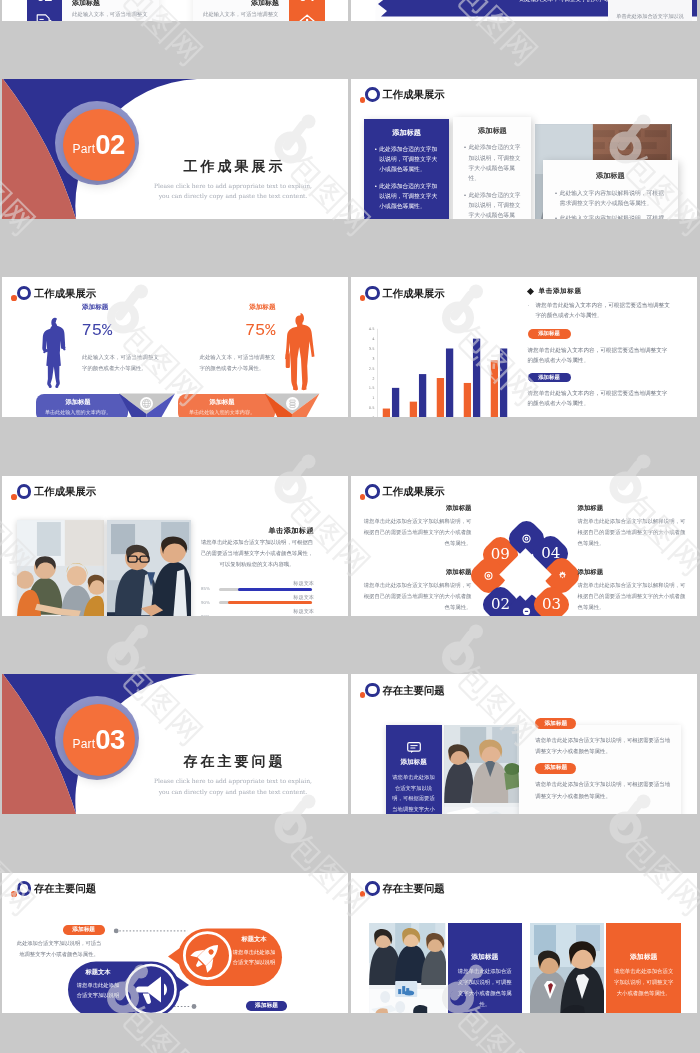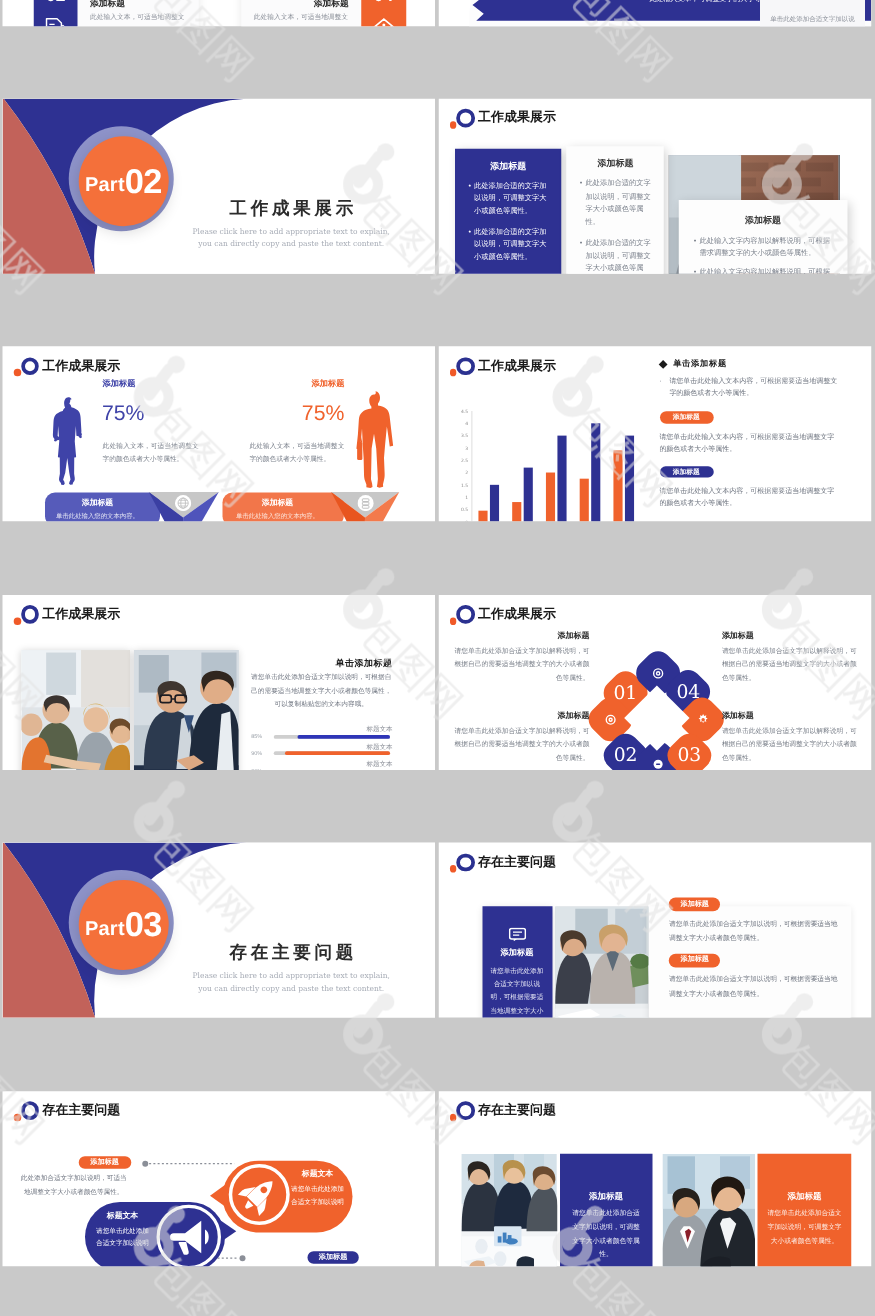--- a/index.html
+++ b/index.html
@@ -10,40 +10,40 @@
   .c0{left:2px}.c1{left:350.5px}
   .r0{top:-119.5px}.r1{top:78.5px}.r2{top:277px}.r3{top:475.5px}.r4{top:674px}.r5{top:872.5px}
   .hdr{position:absolute;left:9px;top:8.6px;width:200px;height:20px}
   .hdr .ring{position:absolute;left:5.9px;top:0px;width:14.6px;height:14.6px;border-radius:50%;
        border:3.8px solid #2b3190;box-sizing:border-box;z-index:2}
   .hdr .dot{position:absolute;left:0px;top:9.9px;width:5.7px;height:5.7px;border-radius:50%;background:#f05a28;z-index:1}
   .hdr .htxt{position:absolute;left:22.9px;top:0px;font-family:"DejaVu Serif","Liberation Serif",serif;
        font-weight:700;font-size:10.4px;line-height:14.6px;color:#1b1b1b;letter-spacing:0px;white-space:nowrap}
   .badge{position:absolute;left:60.7px;top:30.3px;width:72px;height:72px;border-radius:50%;background:#f4703a;
      display:flex;align-items:center;justify-content:center;color:#fff;box-shadow:0 4px 12px rgba(0,0,0,.16);z-index:3}
-  .badge .p{font-weight:700;font-size:16px;letter-spacing:.2px;transform:translateY(4px)}
+  .badge .p{font-weight:400;font-size:12px;letter-spacing:.2px;transform:translateY(4px)}
   .badge .n{font-weight:700;font-size:27.5px;letter-spacing:-.5px}
   .ringbg{position:absolute;left:52.7px;top:22.3px;width:84px;height:84px;border-radius:50%;background:#8e93c9;z-index:2}
   .st{position:absolute;left:116px;top:79px;width:230px;text-align:center;z-index:3}
   .st h2{margin:0;font-family:"DejaVu Serif","Liberation Serif",serif;font-weight:700;font-size:14px;
      color:#2b2b2b;letter-spacing:3px;text-indent:3px}
   .st p{margin:5px 0 0;font-family:"DejaVu Serif","Liberation Serif",serif;font-size:6px;color:#a7acb6;line-height:1.75}
   .btn{border-radius:9px;background:#f0622c;color:#fff;display:flex;align-items:center;justify-content:center;font-weight:700}
   .sectbg{position:absolute;left:0;top:0}
   
   .tc{position:absolute;padding:9px 8px 0;box-sizing:border-box}
   .tc .ct{font-size:7.2px;font-weight:700;text-align:center;margin-bottom:6px}
   .tc .li{display:flex;font-size:5.8px;line-height:1.75;margin-bottom:7px}
   .tc .li i{font-style:normal;flex:0 0 auto;width:7px;text-align:center;line-height:1.75}
   .tc .btn{position:absolute;width:33px;height:10px;font-size:5.2px;border-radius:5px;left:50%;margin-left:-16.5px}
   
   .bl{display:flex;font-size:5.6px;line-height:1.8;color:#6f7580}
   .bl i{font-style:normal;flex:0 0 auto;width:8px;text-align:left}
   
-  .sil .v{font-family:Liberation Sans, sans-serif;font-size:16px;line-height:1}
+  .sil .v{font-family:Liberation Mono, monospace;font-size:16px;line-height:1}
   .sil .b{font-size:5.4px;line-height:1.85;color:#7b818c}
   
   .pbar{position:absolute;height:3px;border-radius:1.5px;background:#cfcfcf}
   .wm{position:absolute;left:0;top:0;width:700px;height:1053px;pointer-events:none;z-index:40}
   .pt{position:absolute;width:31px;height:31px;border-radius:10.5px;transform:rotate(45deg)}
   .pnum{position:absolute;width:36px;text-align:center;font-family:"DejaVu Serif","Liberation Serif",serif;
         font-size:15px;color:#fff;line-height:17px}
   .ptx{position:absolute}
   .pth{font-size:6.4px;font-weight:700;color:#2b2b2b;margin-bottom:3px}
   .ptb{font-size:5.4px;line-height:2.05;color:#777d87}
@@ -445,21 +445,21 @@
   <div style="position:absolute;left:131px;top:51px;width:88px;height:89px">
     <div class="pt" style="left:3.3px;top:12.2px;background:#f0622c"></div>
     <div class="pt" style="left:29.0px;top:-3.3px;background:#2e3192"></div>
     <div class="pt" style="left:53.7px;top:11.9px;background:#2e3192"></div>
     <div class="pt" style="left:-8.5px;top:33.3px;background:#f0622c"></div>
     <div class="pt" style="left:64.5px;top:33.3px;background:#f0622c"></div>
     <div class="pt" style="left:3.5px;top:62.9px;background:#2e3192"></div>
     <div class="pt" style="left:29.0px;top:68.4px;background:#2e3192"></div>
     <div class="pt" style="left:54.5px;top:62.9px;background:#f0622c"></div>
     <div style="position:absolute;left:25.5px;top:29.7px;width:37px;height:37px;background:#fff;transform:rotate(45deg)"></div>
-    <div class="pnum" style="left:0.8px;top:19.2px">01</div>
+    <div class="pnum" style="left:0.8px;top:19.2px">09</div>
     <div class="pnum" style="left:51.2px;top:18.9px">04</div>
     <div class="pnum" style="left:1px;top:69.9px">02</div>
     <div class="pnum" style="left:52px;top:69.9px">03</div>
     <svg width="88" height="89" viewBox="0 0 88 89" style="position:absolute;left:0;top:0">
       <g fill="none" stroke="#fff" stroke-width="1.1">
         <circle cx="44.5" cy="11.7" r="3.6"></circle>
             <circle cx="44.5" cy="11.7" r="1.3"></circle>
         <circle cx="6.5" cy="48.8" r="3.5"></circle>
             <circle cx="6.5" cy="48.8" r="1.2"></circle>
 

